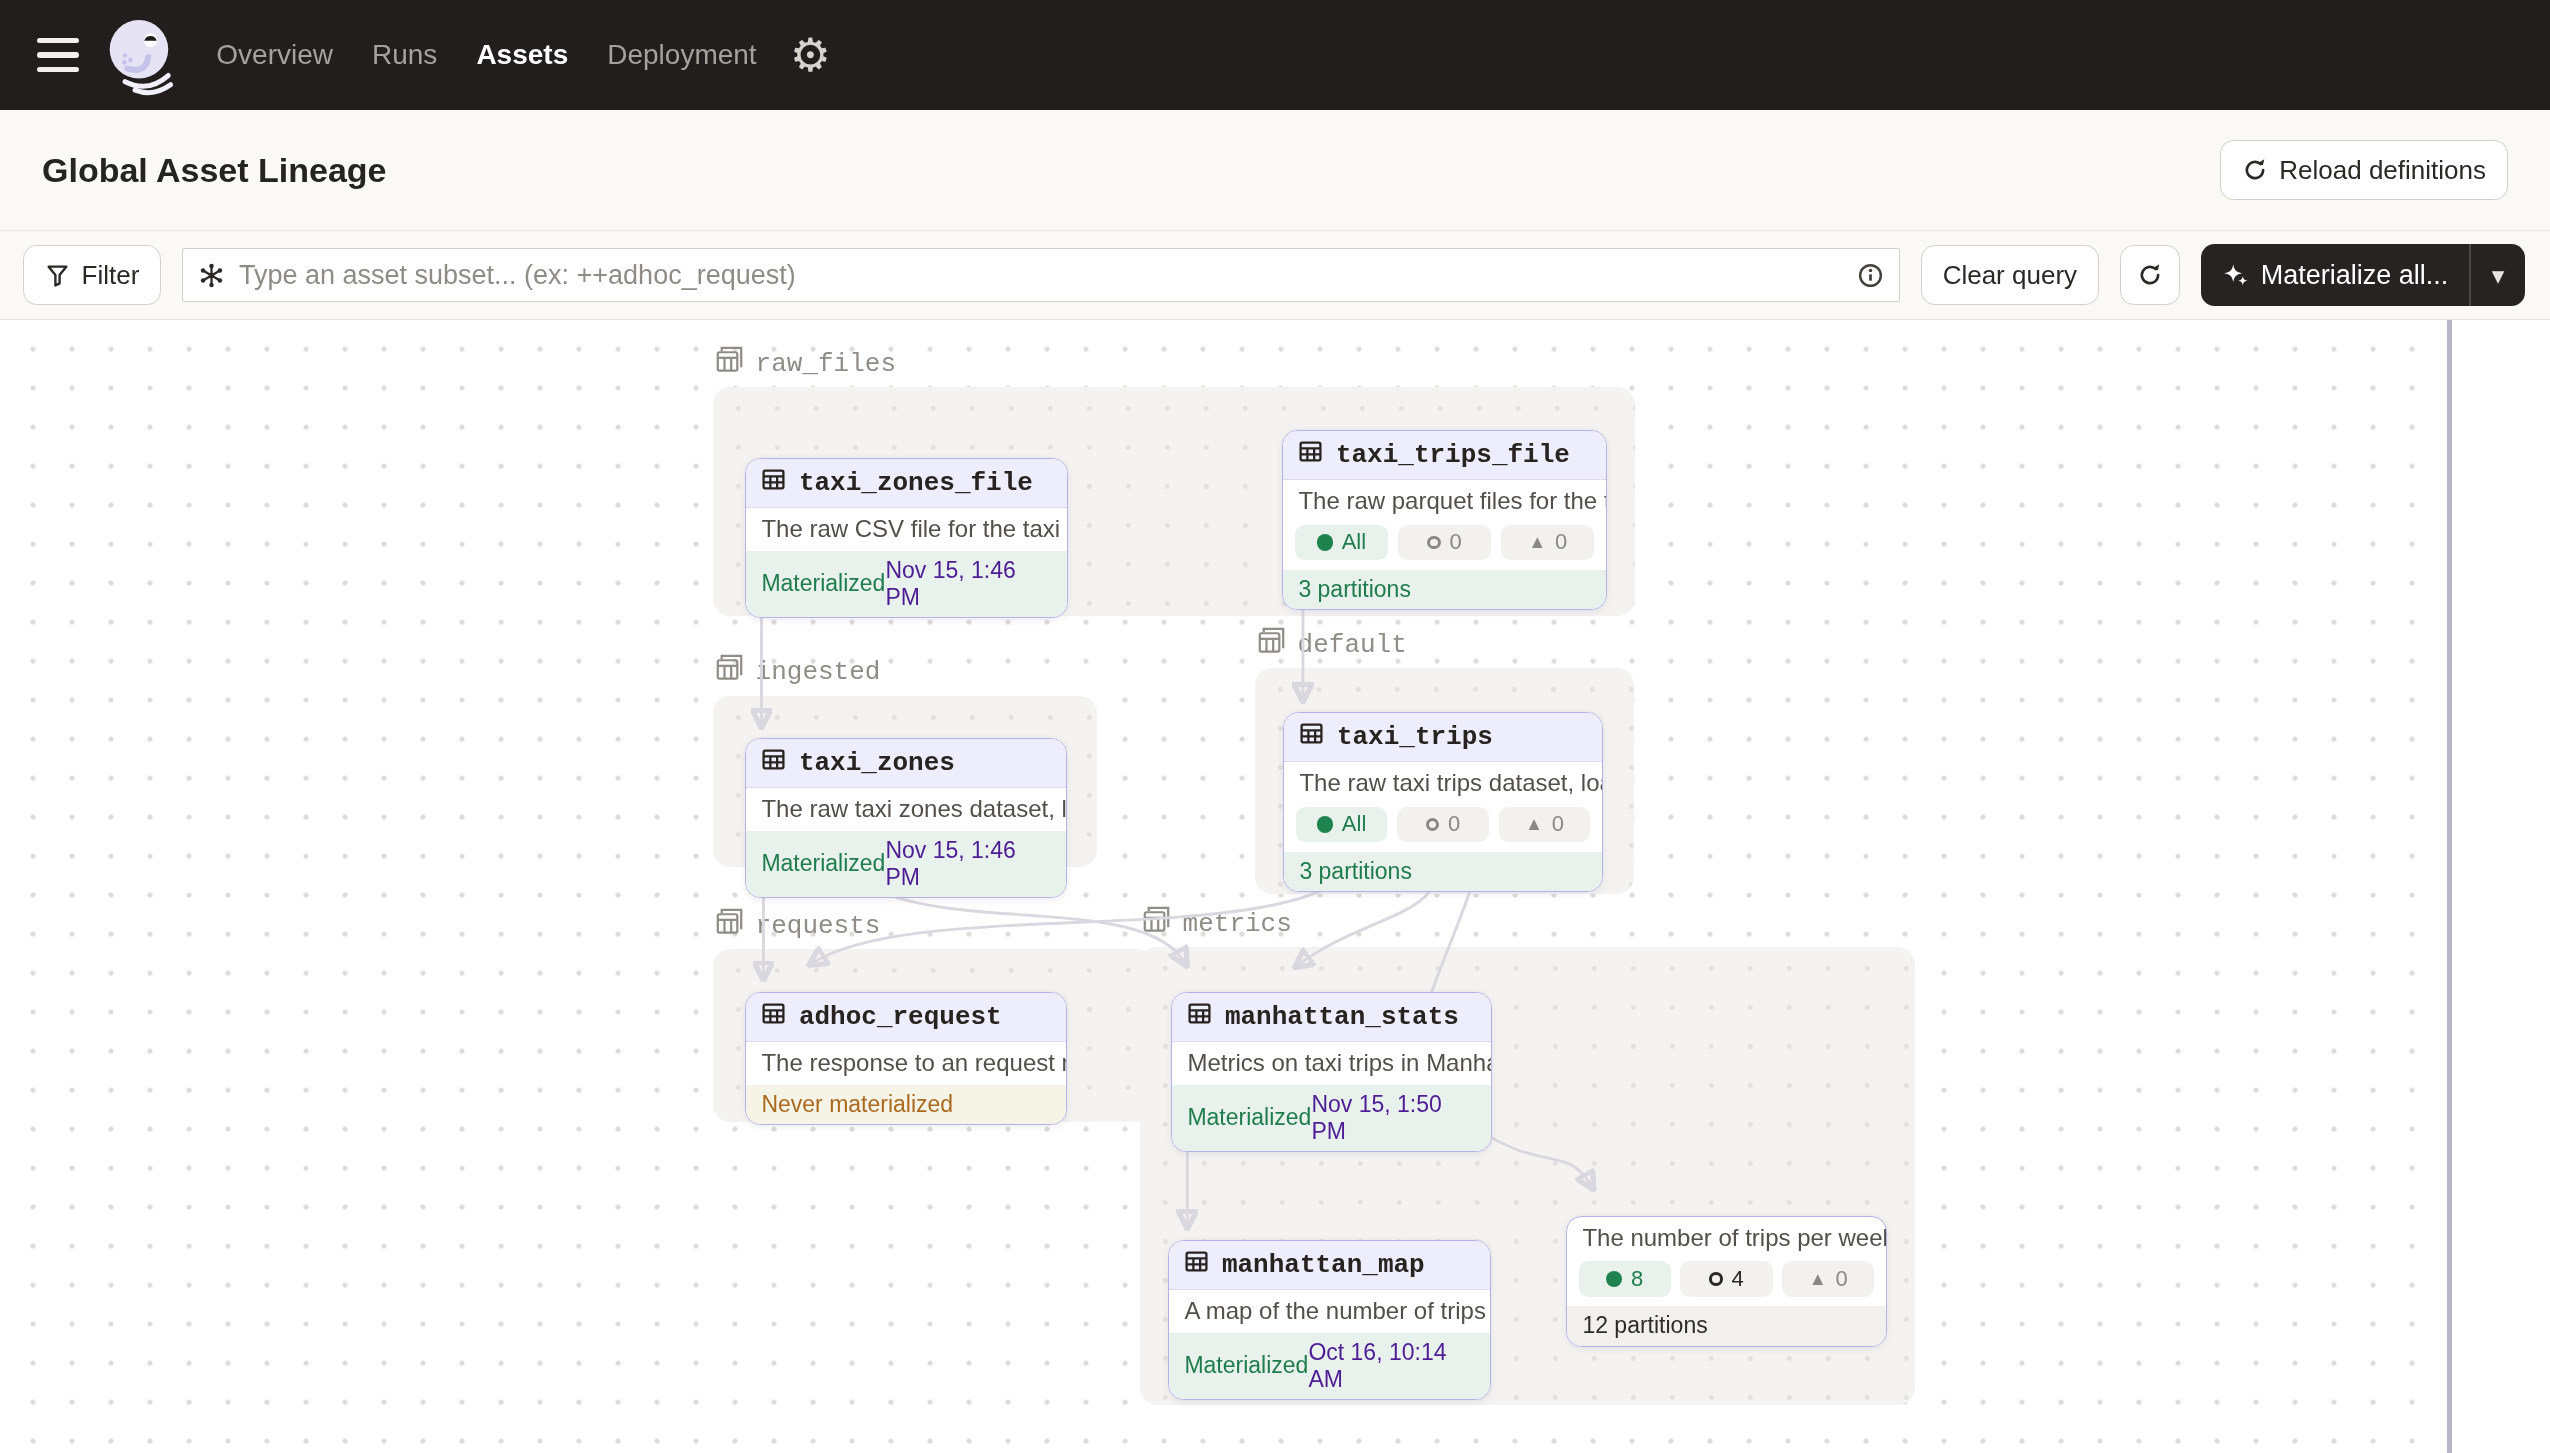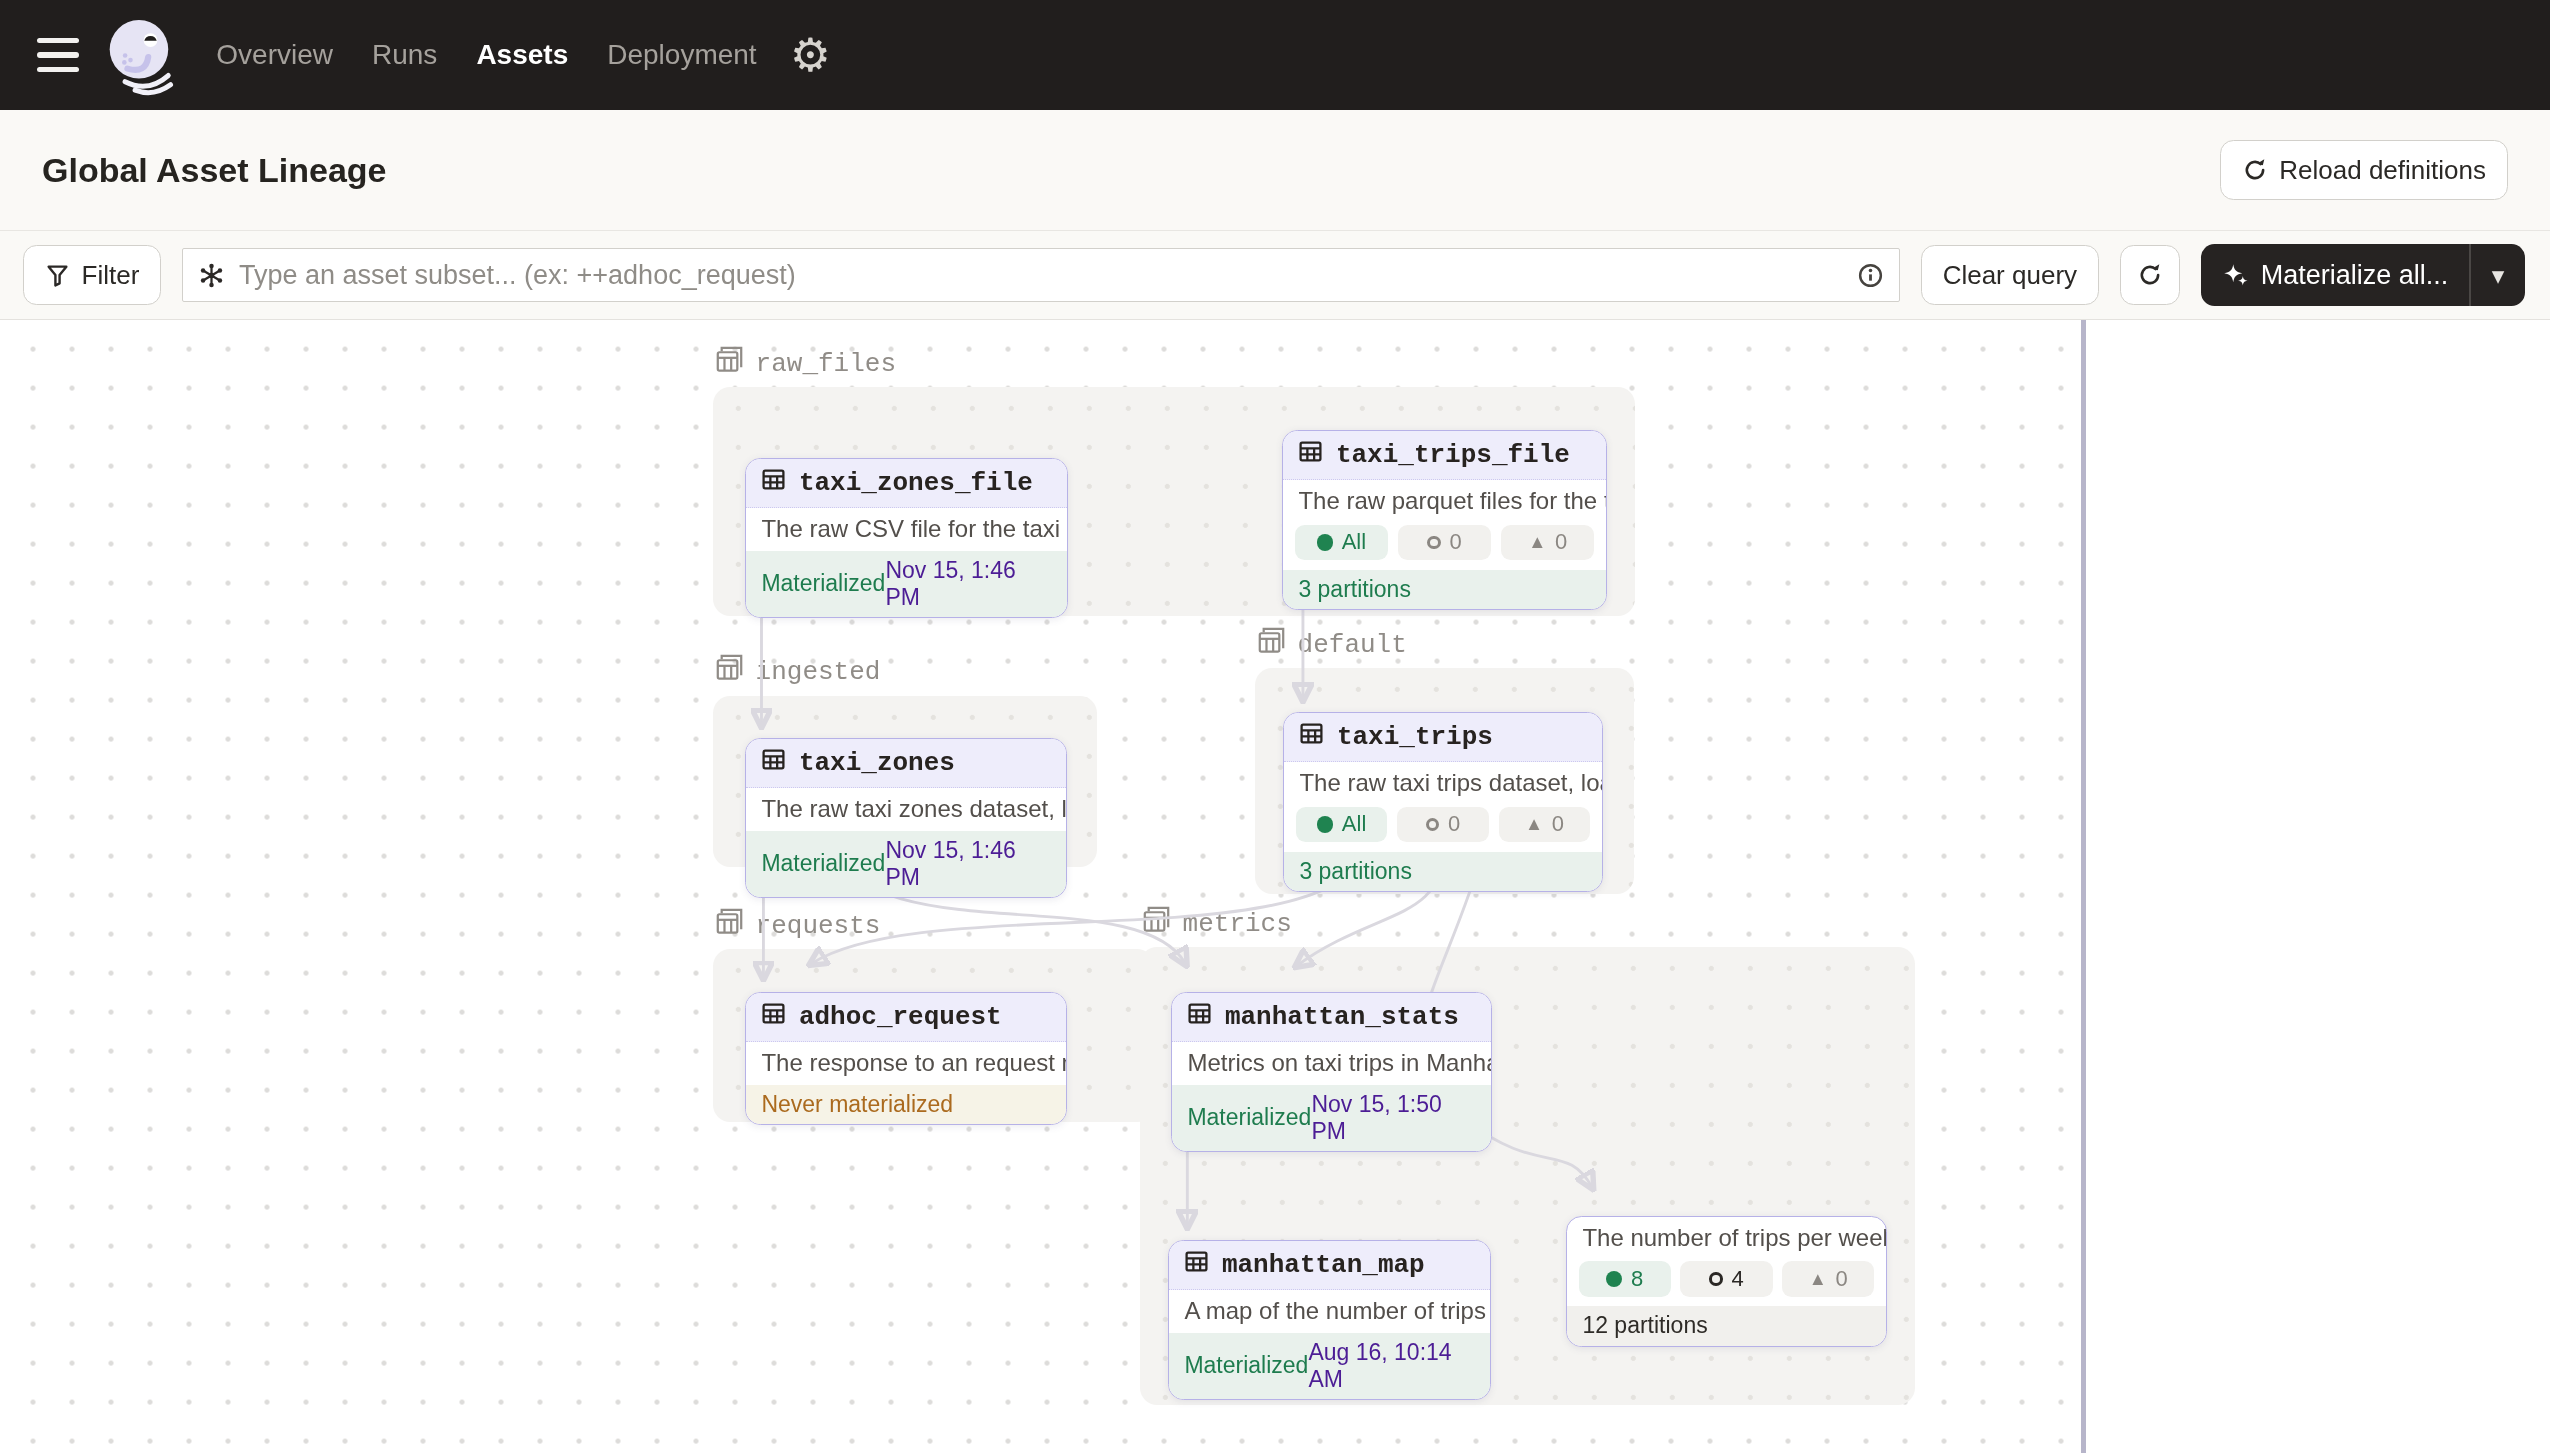--- a/index.html
+++ b/index.html
@@ -41,21 +41,21 @@
     font-family:"Liberation Sans",sans-serif; }
   .query-input::placeholder { color:#8f8c87; }
   .icon-btn { width:60px; justify-content:center; padding:0; }
   .mat-btn { margin-right:1.9px; height:62px; background:#262322; border-radius:13.5px; display:flex; align-items:stretch;
     color:#fff; cursor:pointer; overflow:hidden; }
   .mat-main { display:flex; align-items:center; gap:11.6px; padding:0 21px; font-size:27px; }
   .mat-divider { width:1.9px; background:#4a4745; }
   .mat-caret { width:54px; display:flex; align-items:center; justify-content:center; font-size:25px; color:#e8e6e2; }
 
   
-  .canvas { position:relative; width:2086px; height:1133px; background:#fff;
+  .canvas { position:relative; width:2452px; height:1133px; background:#fff;
     background-image:radial-gradient(circle, #dddcda 2.2px, transparent 2.7px);
     background-size:39px 39px; background-position:13.5px 9.6px; overflow:hidden; }
 
   .group-box { position:absolute; background-color:#f4f3f1; border-radius:17.3px; z-index:0;
     background-image:radial-gradient(circle, #e4e2de 2.2px, transparent 2.7px);
     background-size:39px 39px; background-position:5.8px 1.9px; }
   .group-label { position:absolute; z-index:0; display:flex; align-items:center; gap:11.6px;
     color:#908c87; font-family:"Liberation Mono","DejaVu Sans Mono",monospace; font-size:26px; cursor:pointer; }
 
   .edges { position:absolute; left:0; top:0; z-index:1; }
@@ -433,21 +433,21 @@
             <line x1="2.5" y1="9" x2="21.5" y2="9" stroke="currentColor" stroke-width="2.2"></line>
             <line x1="2.5" y1="14.7" x2="21.5" y2="14.7" stroke="currentColor" stroke-width="2.2"></line>
             <line x1="9" y1="9" x2="9" y2="20.5" stroke="currentColor" stroke-width="2.2"></line>
             <line x1="15.5" y1="9" x2="15.5" y2="20.5" stroke="currentColor" stroke-width="2.2"></line>
           </svg></span>
         <span>manhattan_map</span>
       </div>
       <div class="node-desc">A map of the number of trips per taxi z...</div>
       <div class="node-footer f-green">
         <span class="f-label">Materialized</span>
-        <span class="f-time">Aug 16, 10:14 AM</span>
+        <span class="f-time">Oct 16, 10:14 AM</span>
       </div>
     </div>
     <div class="node" style="left: 1566px; top: 896px; width: 321px;">
       <div class="node-desc">The number of trips per week, aggreg...</div>
       <div class="pills">
         <span class="pill green">
           <i class="p-dot"></i>
           <span>8</span>
         </span>
         <span class="pill dark">

